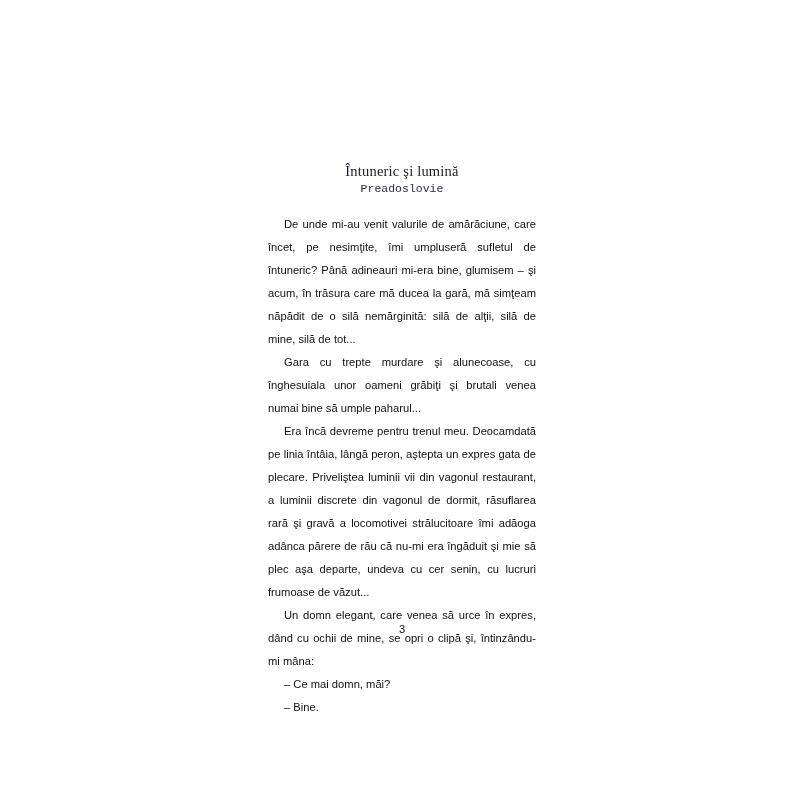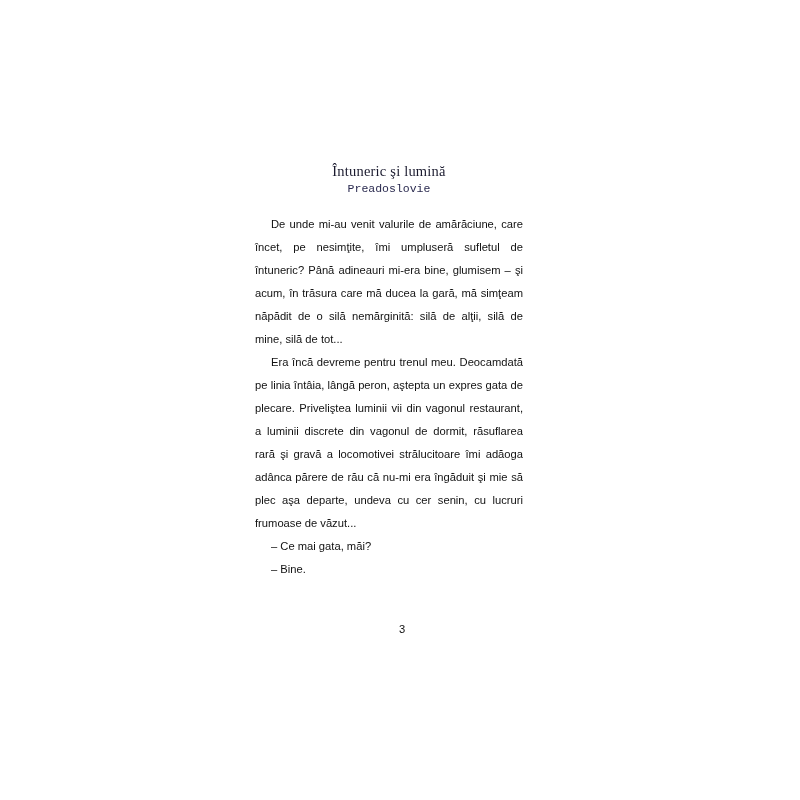--- a/index.html
+++ b/index.html
@@ -14,21 +14,21 @@
     overflow: hidden;
   }
   .page {
     position: relative;
     width: 800px;
     height: 800px;
     background: #ffffff;
   }
   .text-block {
     position: absolute;
-    left: 255px;
+    left: 268px;
     top: 163px;
     width: 268px;
   }
   .doc-title {
     font-family: "Liberation Serif", serif;
     font-size: 14.5px;
     color: #1a1a2e;
     text-align: center;
     margin: 0 0 2px 0;
     font-weight: normal;
@@ -70,21 +70,23 @@
 <body>
 
 <div class="page">
 
   <div class="text-block">
     <h1 class="doc-title">Întuneric şi lumină</h1>
     <div class="doc-subtitle">Preadoslovie</div>
 
     <div class="body-text">
       <p>De unde mi-au venit valurile de amărăciune, care încet, pe nesimţite, îmi umpluseră sufletul de întuneric? Până adineauri mi-era bine, glumisem – şi acum, în trăsura care mă ducea la gară, mă simţeam năpădit de o silă nemărginită: silă de alţii, silă de mine, silă de tot...</p>
+      <p>Gara cu trepte murdare şi alunecoase, cu înghesuiala unor oameni grăbiţi şi brutali venea numai bine să umple paharul...</p>
       <p>Era încă devreme pentru trenul meu. Deocamdată pe linia întâia, lângă peron, aştepta un expres gata de plecare. Priveliştea luminii vii din vagonul restaurant, a luminii discrete din vagonul de dormit, răsuflarea rară şi gravă a locomotivei strălucitoare îmi adăoga adânca părere de rău că nu-mi era îngăduit şi mie să plec aşa departe, undeva cu cer senin, cu lucruri frumoase de văzut...</p>
-      <p class="dialogue">– Ce mai gata, măi?</p>
+      <p>Un domn elegant, care venea să urce în expres, dând cu ochii de mine, se opri o clipă şi, întinzându-mi mâna:</p>
+      <p class="dialogue">– Ce mai domn, măi?</p>
       <p class="dialogue">– Bine.</p>
     </div>
   </div>
 
   <div class="page-number">3</div>
 
 </div>
 
 </body></html>

